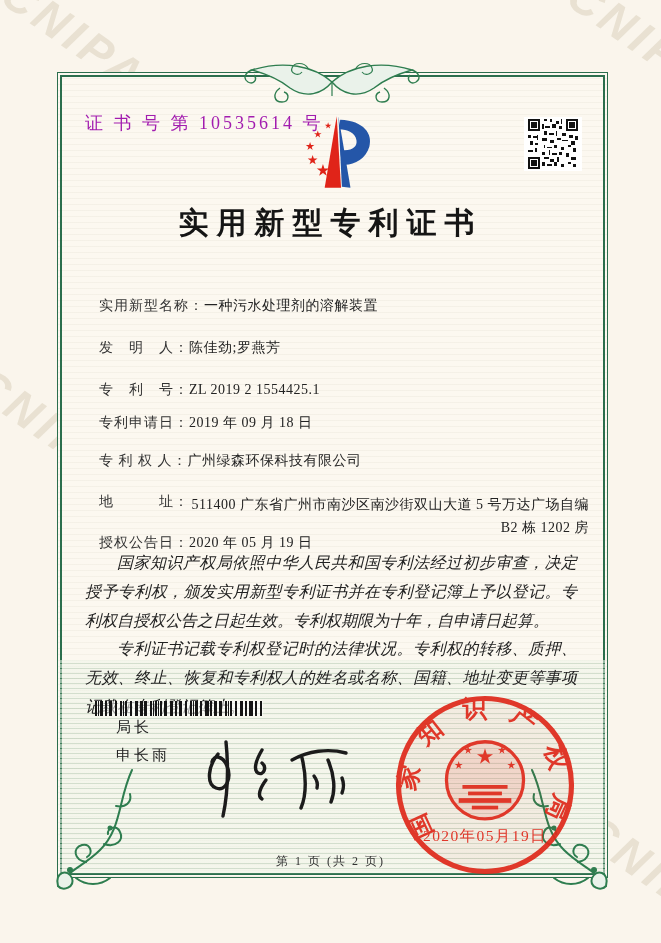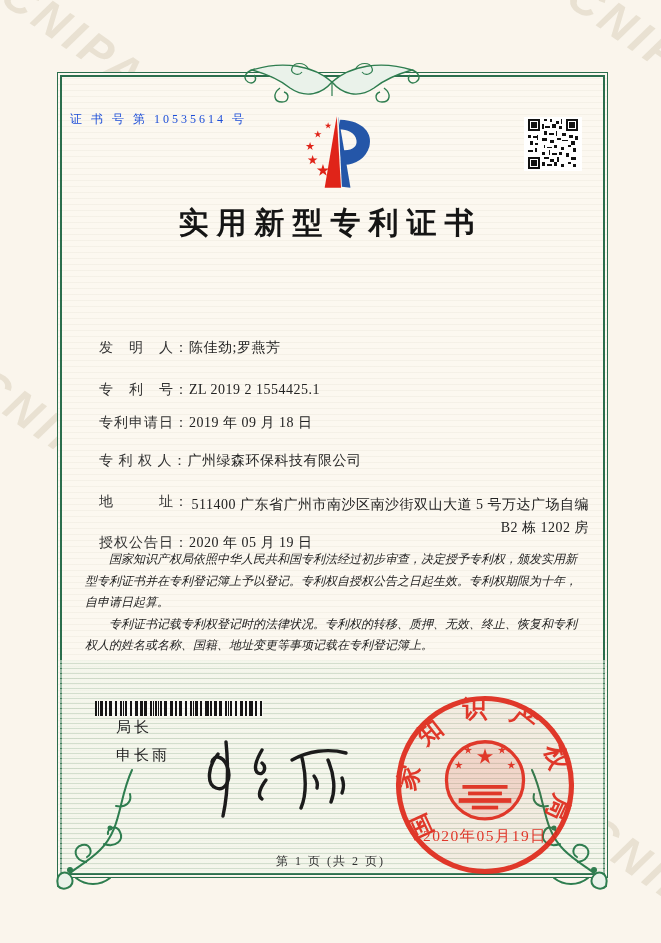--- a/index.html
+++ b/index.html
@@ -29,40 +29,40 @@
   .frame-inner{
     position:absolute;left:2px;top:2px;right:2px;bottom:2px;
     border:2px solid #2b6e4d;
   }
   .guilloche{
     position:absolute;left:60px;top:660px;width:545px;height:214px;
     background:
       repeating-linear-gradient(0deg, rgba(115,162,125,0.30) 0 1px, rgba(238,244,232,0.55) 1px 5px);
   }
   .cert-no{
-    position:absolute;left:70px;top:111px;
-    font-size:12px;letter-spacing:3px;color:#1d4ed8;
+    position:absolute;left:85px;top:111px;
+    font-size:18px;letter-spacing:3px;color:#a21caf;
   }
   .logo{position:absolute;left:292px;top:110px;width:86px;height:90px;}
   .qr{position:absolute;left:524px;top:117px;width:54px;height:50px;background:#fff;padding:2px;}
   .title{
     position:absolute;left:0;top:203px;width:661px;
     text-align:center;font-size:30px;font-weight:bold;
     letter-spacing:8px;color:#151515;
   }
   .field-row{position:absolute;left:85px;font-size:14px;color:#2d2d2d;white-space:pre;}
   .field-row .label{display:inline-block;letter-spacing:1px;color:#333;}
   .field-row .value{letter-spacing:0.5px;color:#222;}
   .field-row .value.wrap{
     display:inline-block;width:400px;white-space:normal;vertical-align:top;line-height:1.65;text-align:right;
   }
   .grant-right{position:absolute;left:260px;top:0;white-space:pre;}
   .body-text{
     position:absolute;left:85px;top:549px;width:492px;
-    font-size:12px;line-height:1.8;font-style:italic;
+    font-size:16px;line-height:1.8;font-style:italic;
     color:#222;text-align:justify;
   }
   .body-text p{margin:0;text-indent:2em;}
   .barcode{
     position:absolute;left:95px;top:701px;width:168px;height:15px;
     background-image:
       repeating-linear-gradient(90deg,#151515 0 2px,transparent 2px 5px),
       repeating-linear-gradient(90deg,#151515 0 1px,transparent 1px 7px),
       repeating-linear-gradient(90deg,transparent 0 3px,#151515 3px 4px,transparent 4px 11px);
     background-color:rgba(255,255,255,0.55);
@@ -221,20 +221,23 @@
         <rect x="11" y="26" width="3" height="1"></rect>
         <rect x="15" y="25" width="2" height="2"></rect>
         <rect x="19" y="26" width="2" height="2"></rect>
         <rect x="23" y="25" width="2" height="1"></rect>
         <rect x="26" y="26" width="2" height="2"></rect>
     </g>
   </svg>
 
   <div class="title">实用新型专利证书</div>
 
+  <div class="field-row" style="top:281px;">
+    <span class="label">实用新型名称：</span><span class="value">一种污水处理剂的溶解装置</span>
+  </div>
   <div class="field-row" style="top:323px;">
     <span class="label">发　明　人：</span><span class="value">陈佳劲;罗燕芳</span>
   </div>
   <div class="field-row" style="top:365px;">
     <span class="label">专　利　号：</span><span class="value">ZL 2019 2 1554425.1</span>
   </div>
   <div class="field-row" style="top:398px;">
     <span class="label">专利申请日：</span><span class="value">2019 年 09 月 18 日</span>
   </div>
   <div class="field-row" style="top:436px;">

